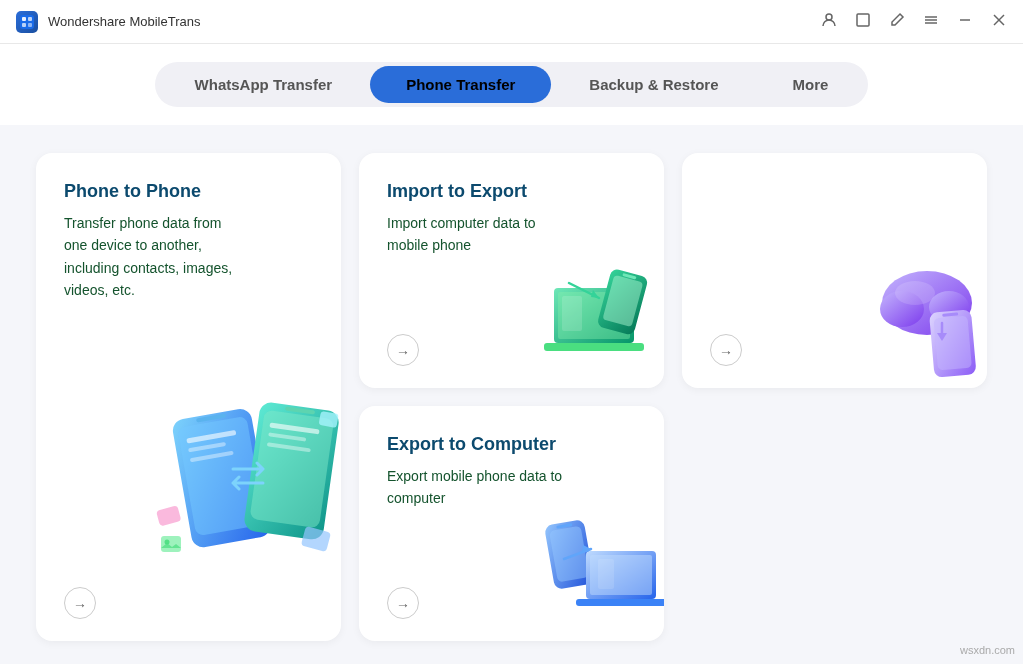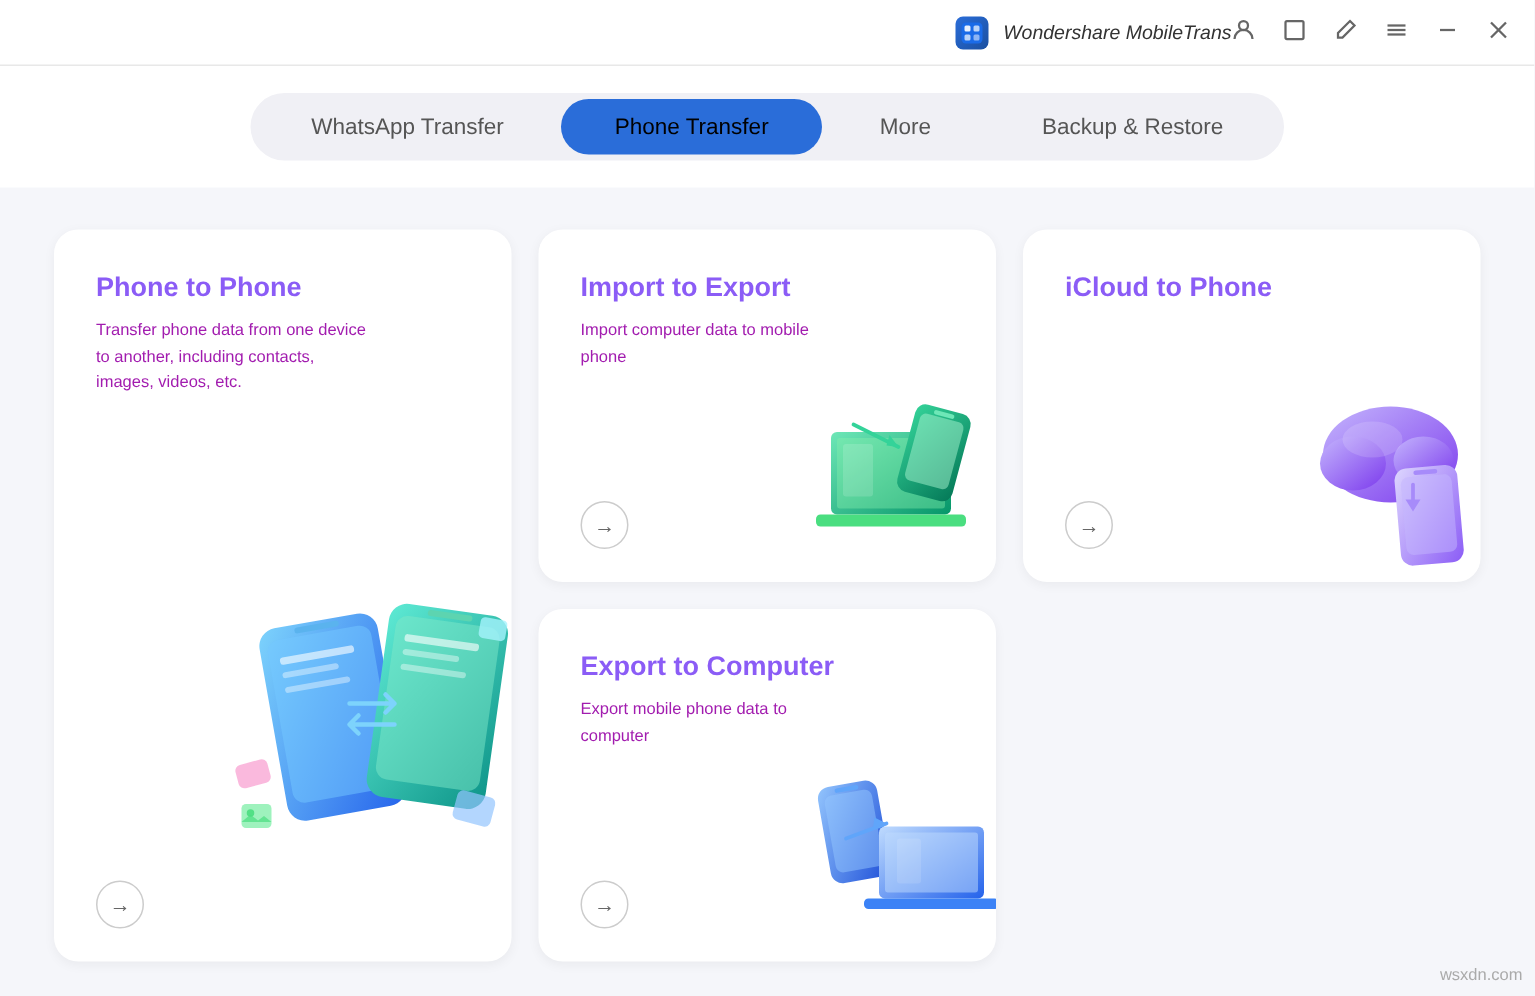--- a/index.html
+++ b/index.html
@@ -9,26 +9,25 @@
       font-family: -apple-system, BlinkMacSystemFont, 'Segoe UI', sans-serif;
       background: #f5f6fa;
       overflow: hidden;
       position: relative;
     }
 
     
     .titlebar {
       display: flex;
       align-items: center;
-      justify-content: flex-end;
+      justify-content: space-between;
       background: #ffffff;
       height: 44px;
       padding: 0 16px;
       border-bottom: 1px solid #e8e8e8;
-      font-style: italic;
     }
     .titlebar-left {
       display: flex;
       align-items: center;
       gap: 10px;
     }
     .app-icon {
       width: 22px;
       height: 22px;
       border-radius: 5px;
@@ -65,21 +64,21 @@
       background: #f0f0f5;
       border-radius: 30px;
       display: flex;
       padding: 4px;
       gap: 2px;
     }
     .nav-tab {
       padding: 10px 36px;
       border-radius: 24px;
       font-size: 15px;
-      font-weight: 400;
+      font-weight: 700;
       cursor: pointer;
       color: #555;
       transition: all 0.2s;
       white-space: nowrap;
     }
     .nav-tab.active {
       background: #2a6dd9;
       color: #000000;
     }
 
@@ -104,26 +103,26 @@
       box-shadow: 0 2px 8px rgba(0,0,0,0.05);
       transition: box-shadow 0.2s;
     }
     .card.large {
       grid-row: 1 / 3;
       grid-column: 1 / 2;
     }
     .card-title {
       font-size: 18px;
       font-weight: 700;
-      color: #8b5cf6;
+      color: #0c4a6e;
       margin-bottom: 10px;
     }
     .card-desc {
-      font-size: 11px;
-      color: #a21caf;
+      font-size: 14px;
+      color: #14532d;
       line-height: 1.6;
       max-width: 180px;
     }
     .card-arrow {
       position: absolute;
       bottom: 22px;
       left: 28px;
       width: 32px;
       height: 32px;
       border-radius: 50%;
@@ -228,22 +227,22 @@
         <line x1="13" y1="3" x2="3" y2="13"></line>
       </svg>
     </span>
   </div>
 </div>
 
 <div class="nav-bar">
   <div class="nav-pill-wrapper">
     <div class="nav-tab">WhatsApp Transfer</div>
     <div class="nav-tab active">Phone Transfer</div>
+    <div class="nav-tab">Backup &amp; Restore</div>
     <div class="nav-tab">More</div>
-    <div class="nav-tab">Backup &amp; Restore</div>
   </div>
 </div>
 
 <div class="main-content">
 
   <div class="card large">
     <div class="card-title">Phone to Phone</div>
     <div class="card-desc">Transfer phone data from one device to another, including contacts, images, videos, etc.</div>
 
     <div class="illus-phone-to-phone">
@@ -335,21 +334,20 @@
             <stop offset="0%" stop-color="#34d399"></stop>
             <stop offset="100%" stop-color="#047857"></stop>
           </linearGradient>
         </defs>
       </svg>
     </div>
     <div class="card-arrow">→</div>
   </div>
 
   <div class="card">
-    <div class="card-title">iCloud to Phone</div>
     <div class="illus-icloud">
       <svg width="150" height="120" viewBox="0 0 150 120">
 
         <g transform="translate(30, 5)">
           <ellipse cx="50" cy="40" rx="45" ry="32" fill="url(#purpleGrad)"></ellipse>
           <ellipse cx="25" cy="46" rx="22" ry="18" fill="url(#purpleGrad)"></ellipse>
           <ellipse cx="72" cy="44" rx="20" ry="16" fill="url(#purpleGrad)"></ellipse>
 
           <ellipse cx="38" cy="30" rx="20" ry="12" fill="white" opacity="0.15"></ellipse>
         </g>

